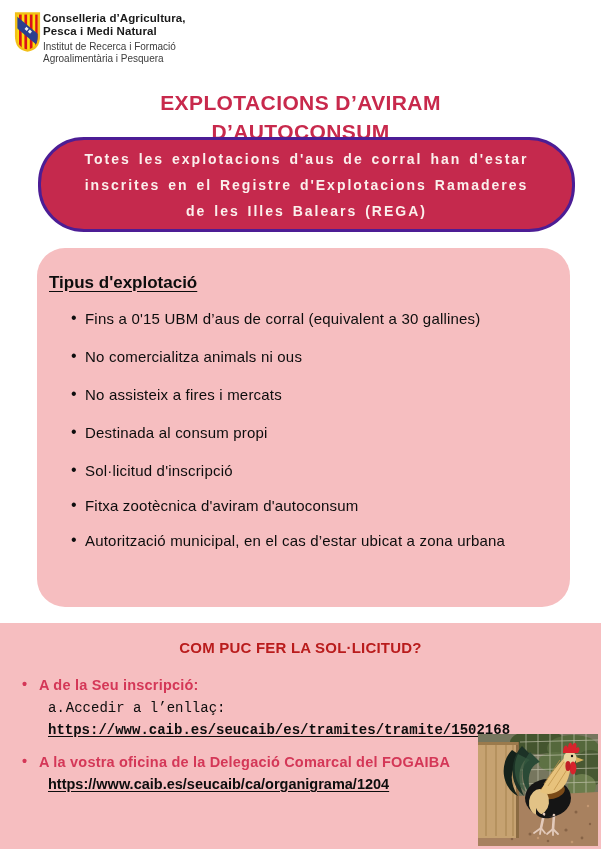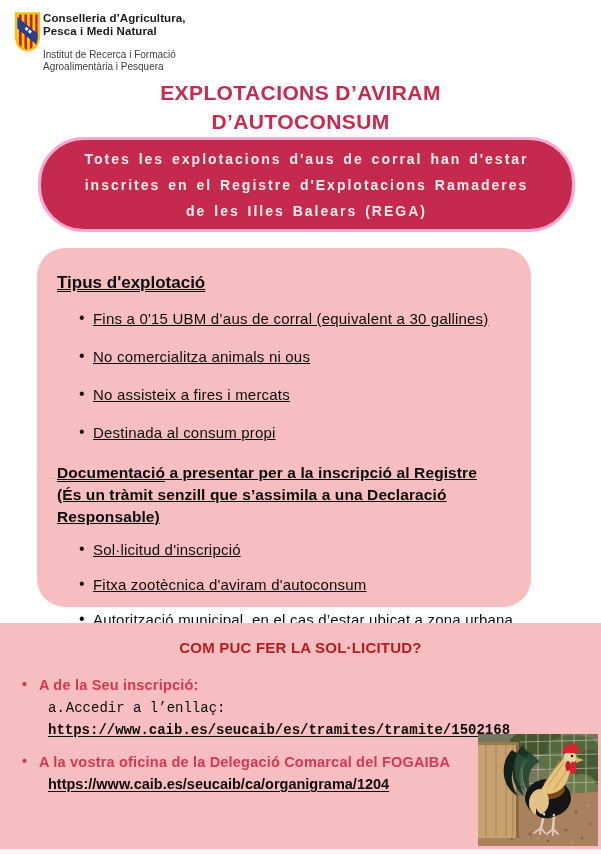--- a/index.html
+++ b/index.html
@@ -15,37 +15,37 @@
     position:relative; width:601px; height:854px; background:#ffffff;
     overflow:hidden; color:var(--ink);
   }
 
   
   .logo-row { position:absolute; left:13px; top:10px; display:flex; gap:1px; }
   .shield { width:29px; height:43px; flex:0 0 auto; }
   .org-text { padding-top:2px; }
   .org-line { font-size:11.5px; font-weight:bold; line-height:13px; color:#1a1a1a; letter-spacing:0.1px; }
   .inst-line { font-size:10px; line-height:12px; color:#3d3d3d; }
-  .inst-first { margin-top:11px; }
-
-  
-  .title { position:absolute; left:0; right:0; top:78px; text-align:center;
+  .inst-first { margin-top:3px; }
+
+  
+  .title { position:absolute; left:0; right:0; top:88px; text-align:center;
     font-size:21px; font-weight:bold; letter-spacing:0.4px; line-height:29px;
     color:var(--title_red); }
 
   
   .banner { position:absolute; left:38px; top:137px; width:537px; height:95px;
-    background:var(--crimson); border:3px solid #f9a8d4; border-radius:46px;
+    background:var(--crimson); border:3px solid #4c1d95; border-radius:46px;
     display:flex; align-items:center; justify-content:center; }
   .banner-text { width:462px; text-align:center; color:#FBEFEC; font-weight:bold;
     font-size:14px; letter-spacing:2px; line-height:26px; word-spacing:2px; }
 
   
-  .pinkbox { position:absolute; left:37px; top:248px; width:494px; height:359px;
-    background:var(--pink); border-radius:28px; padding:25px 12px 0 12px;text-decoration:underline; }
+  .pinkbox { position:absolute; left:37px; top:248px; width:533px; height:359px;
+    background:var(--pink); border-radius:28px; padding:25px 12px 0 4px; }
   .sec-heading { margin-left:8px; font-size:17px; font-weight:bold;
     text-decoration:underline; text-underline-offset:3px; color:#0d0d0d; }
   ul.blist { list-style:none; margin:17px 0 0 30px; padding:0; }
   ul.blist li { position:relative; padding-left:14px; font-size:15px;
     margin-bottom:21px; color:#0d0d0d; letter-spacing:0.2px; }
   ul.blist li::before { content:"\2022"; position:absolute; left:0; top:-1px; font-size:16px; }
   .doc-heading { margin:1px 0 0 8px; font-size:15.5px; font-weight:bold;
     line-height:22px; color:#0d0d0d; letter-spacing:0.1px; }
   .doc-heading .u { text-decoration:underline; text-underline-offset:3px; }
   ul.blist2 { margin-top:13px; }
@@ -116,24 +116,20 @@
   </div>
 
   <div class="pinkbox">
     <div class="sec-heading">Tipus d'explotació</div>
     <ul class="blist">
       <li>Fins a 0'15 UBM d’aus de corral (equivalent a 30 gallines)</li>
       <li>No comercialitza animals ni ous</li>
       <li>No assisteix a fires i mercats</li>
       <li>Destinada al consum propi</li>
     </ul>
-    <div class="doc-heading">
-      <span class="u">Documentació</span><span> a presentar per a la inscripció al Registre</span>
-      <div>(És un tràmit senzill que s’assimila a una Declaració Responsable)</div>
-    </div>
     <ul class="blist blist2">
       <li>Sol·licitud d'inscripció</li>
       <li>Fitxa zootècnica d'aviram d'autoconsum</li>
       <li>Autorització municipal, en el cas d’estar ubicat a zona urbana</li>
     </ul>
   </div>
 
   <div class="band">
     <div class="band-heading">COM PUC FER LA SOL·LICITUD?</div>
 

